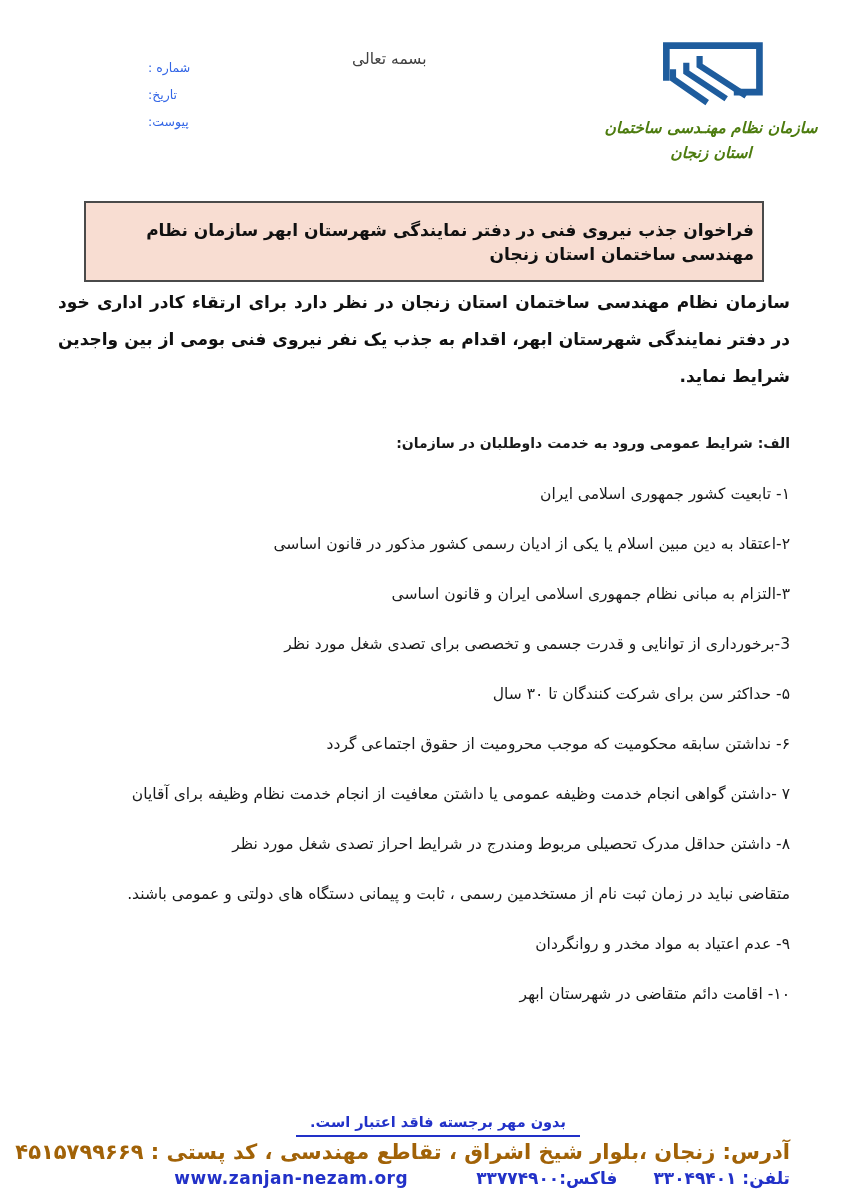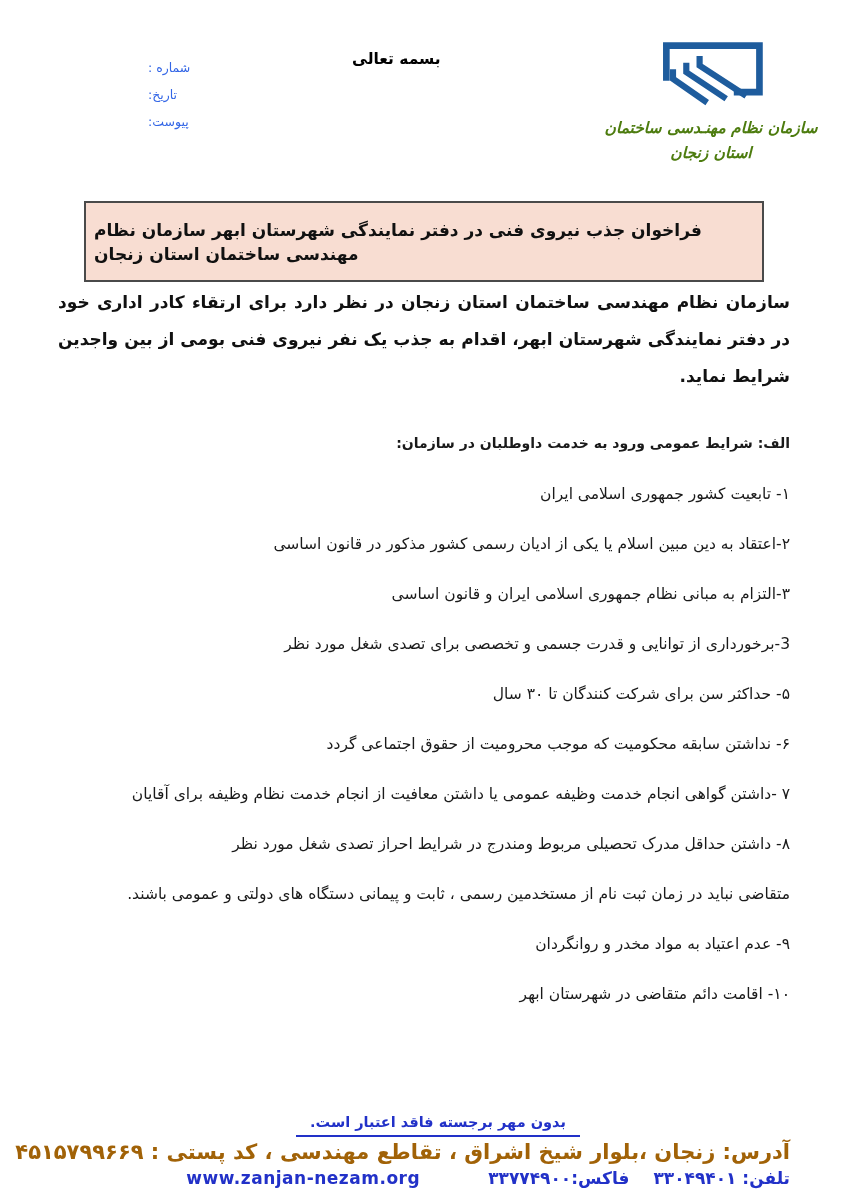--- a/index.html
+++ b/index.html
@@ -24,22 +24,22 @@
     text-align: left;
     color: #3366e6;
     font-size: 12.5px;
     line-height: 27px;
   }
   .meta-block div { white-space: nowrap; margin-left: 48px; }
   .bismillah {
     position: absolute;
     top: 50px;
     left: 352px;
-    color: #000000;
-    font-weight: bold;
+    color: #404040;
+    font-weight: normal;
     font-size: 15.5px;
     direction: rtl;
   }
   .logo-block {
     position: absolute;
     top: 38px;
     right: 22px;
     width: 230px;
     text-align: center;
   }
@@ -56,21 +56,21 @@
 
   
   .title-box {
     position: absolute;
     top: 201px;
     left: 84px;
     width: 680px;
     background: #f8ddd2;
     border: 2px solid #4a4a4a;
     direction: rtl;
-    text-align: left;
+    text-align: right;
     font-weight: bold;
     font-size: 17px;
     color: #111;
     padding: 15px 8px 14px 8px;
     line-height: 24px;
   }
 
   
   .intro {
     position: absolute;
@@ -138,21 +138,21 @@
     left: 58px;
     right: 58px;
     direction: rtl;
     display: flex;
     align-items: baseline;
     color: #2231c8;
     font-weight: bold;
     font-size: 17px;
     white-space: nowrap;
   }
-  .contact-line .tel { margin-left: 24px; }
+  .contact-line .tel { margin-left: 36px; }
   .contact-line .fax { margin-left: 68px; }
   .contact-line .site { direction: ltr; unicode-bidi: embed; letter-spacing: 0.5px; }
 </style>
 </head>
 <body>
 
 <div class="page">
 
   <div class="meta-block">
     <div>شماره :</div>

